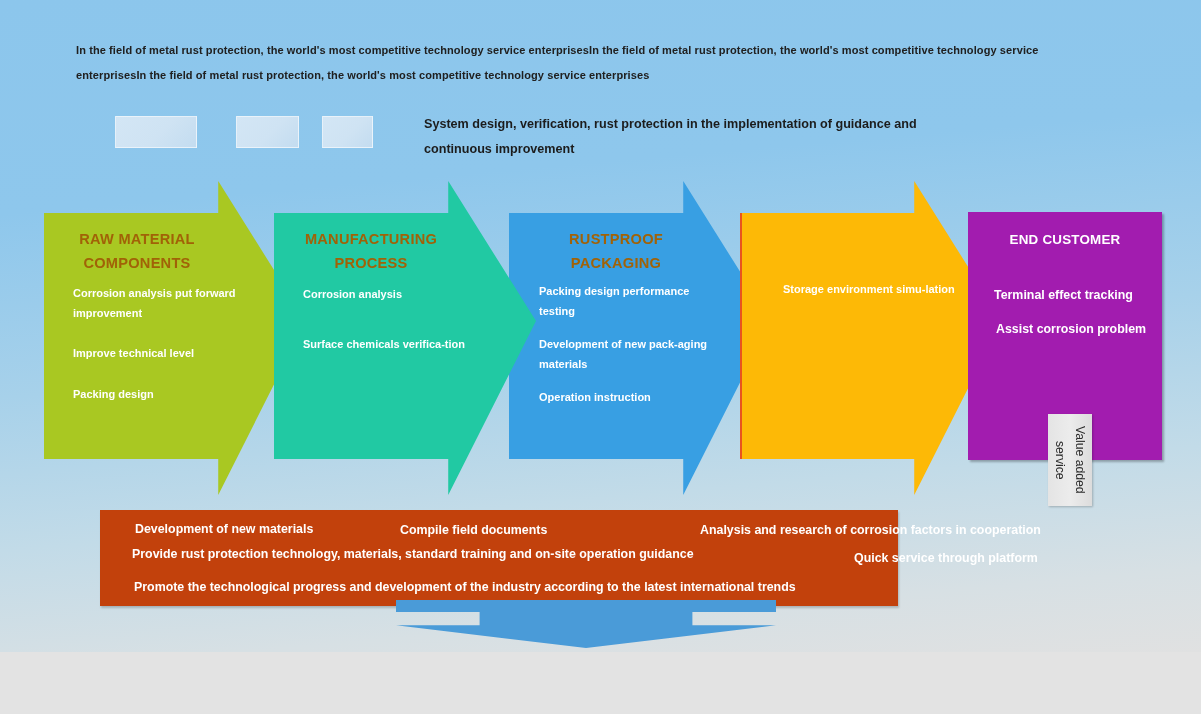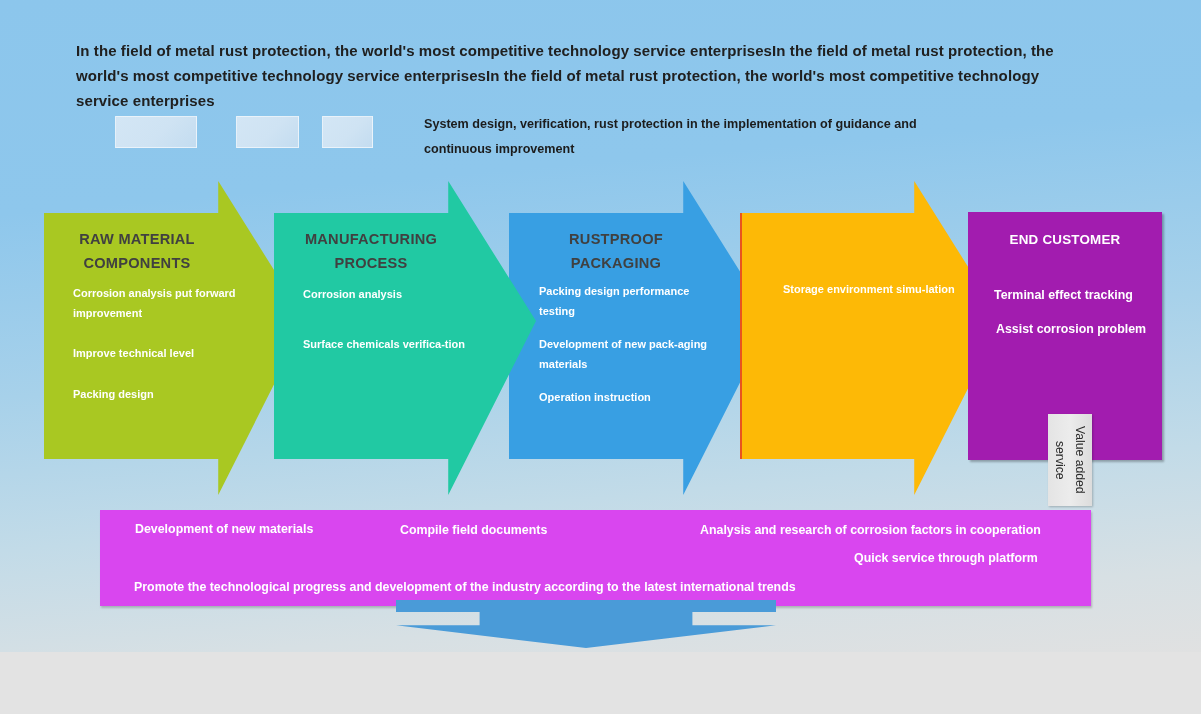--- a/index.html
+++ b/index.html
@@ -16,21 +16,21 @@
     background:linear-gradient(175deg,#8cc6ec 0%,#8ec7ec 28%,#a7d1ea 52%,#c2dbe8 72%,#d7e0e4 88%,#e1e1e1 100%);
   }
   .bg-floor{
     position:absolute;left:0;top:652px;width:1201px;height:62px;
     background:#e3e3e3;
   }
 
   
   .intro{
     position:absolute;left:76px;top:38px;width:1000px;
-    font-size:15px;font-weight:bold;color:#202020;line-height:25px;
+    font-size:11px;font-weight:bold;color:#202020;line-height:25px;
     letter-spacing:.1px;
   }
 
   
   .ghost{
     position:absolute;top:116px;height:32px;
     background:linear-gradient(135deg,#d3e6f5 0%,#cfe3f3 55%,#c3dcf0 100%);
     border:1px solid rgba(255,255,255,.55);
     box-sizing:border-box;
   }
@@ -57,21 +57,21 @@
       66.5% 100%,    
       66.5% 88.5%,   
       0% 88.5%       
     );
     filter:drop-shadow(1.5px 2px 1.5px rgba(0,0,0,.30));
   }
   .chev .txt{position:absolute;left:0;top:0;width:100%;height:100%;}
 
   .chev .title{
     position:absolute;left:0;width:186px;top:46px;
-    text-align:center;color:#404040;font-weight:bold;
+    text-align:center;color:#a16207;font-weight:bold;
     font-size:14.6px;line-height:24px;letter-spacing:.25px;
   }
   .chev .bullets{
     position:absolute;left:29px;top:103px;width:180px;
     color:#ffffff;font-weight:bold;font-size:11px;line-height:19.5px;
   }
   .chev .bullets p{margin:0 0 21px 0;}
 
   
   #chev-0{left:44px;}
@@ -118,22 +118,22 @@
   .vtag span{
     position:absolute;left:0;top:0;width:44px;height:92px;
     display:flex;align-items:center;justify-content:center;
     writing-mode:vertical-rl;text-orientation:mixed;
     color:#2b2b2b;font-size:12.2px;line-height:20px;font-weight:normal;
     text-align:center;
   }
 
   
   .panel{
-    position:absolute;left:100px;top:510px;width:991px;height:96px;
-    background:#d946ef;
+    position:absolute;left:100px;top:510px;width:798px;height:96px;
+    background:#c2410c;
     box-shadow:1px 2px 2px rgba(0,0,0,.20);
   }
   .panel .line{
     position:absolute;color:#fff;font-weight:bold;font-size:12.4px;white-space:nowrap;
   }
   .p-r1a{left:35px;top:12px;}
   .p-r1b{left:300px;top:13px;}
   .p-r1c{left:600px;top:13px;}
   .p-r2a{left:32px;top:37px;}
   .p-r2b{left:754px;top:41px;}
@@ -225,20 +225,21 @@
   </div>
 
   <div class="vtag">
     <span>Value added service</span>
   </div>
 
   <div class="panel">
     <div class="line p-r1a">Development of new materials</div>
     <div class="line p-r1b">Compile field documents</div>
     <div class="line p-r1c">Analysis and research of corrosion factors in cooperation</div>
+    <div class="line p-r2a">Provide rust protection technology, materials, standard training and on-site operation guidance</div>
     <div class="line p-r2b">Quick service through platform</div>
     <div class="line p-r3a">Promote the technological progress and development of the industry according to the latest international trends</div>
   </div>
 
   <div class="downarrow-stem"></div>
   <div class="downarrow"></div>
 
 
 </div>
 

